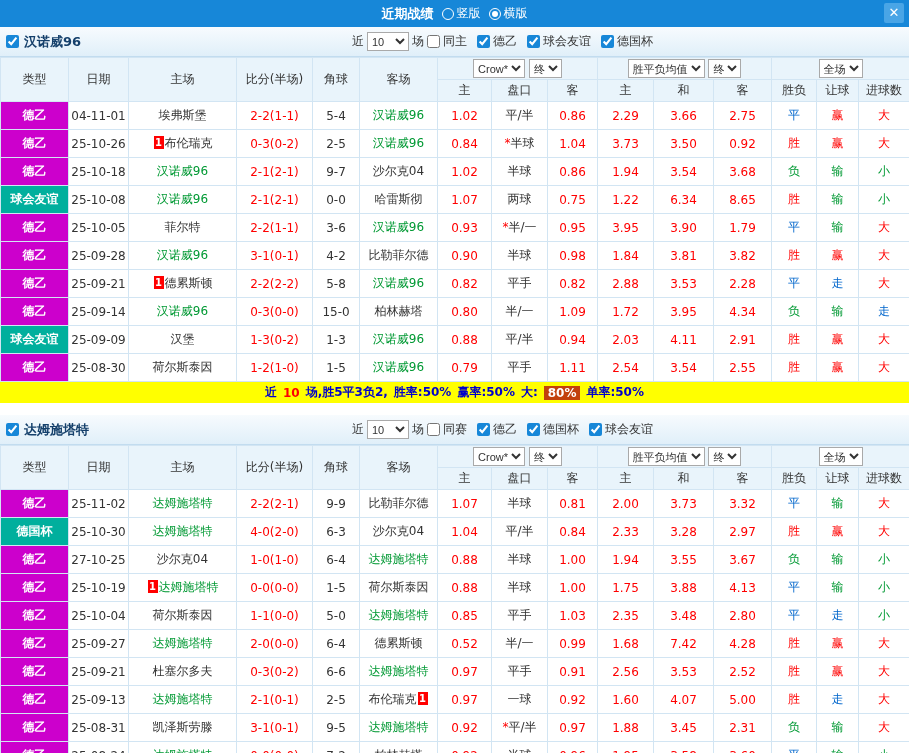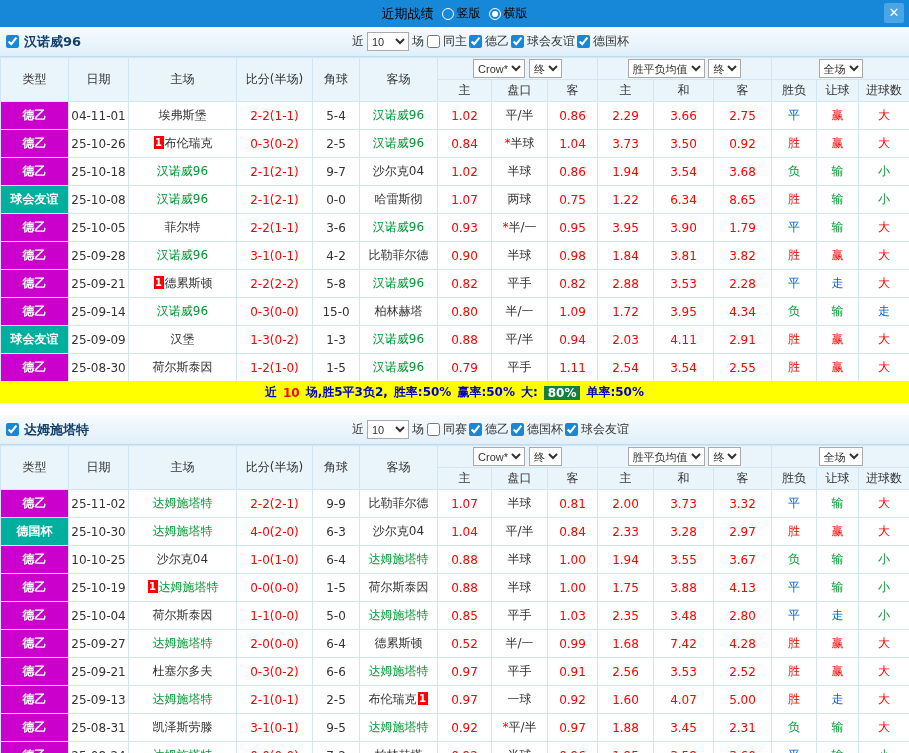--- a/index.html
+++ b/index.html
@@ -1,52 +1,52 @@
 <!DOCTYPE html>
 <html><head>
 <meta charset="utf-8">
 <style>
   html,body{margin:0;padding:0}
   body{width:909px;height:753px;overflow:hidden;background:#fff;color:#333;
        font-family:"DejaVu Sans","Liberation Sans",sans-serif;font-size:12px}
   
   .topbar{height:27px;background:#1787d8;position:relative;display:flex;align-items:center;justify-content:center;gap:8px}
-  .topbar-title{color:#000000;font-weight:normal;font-size:13px}
-  .radio-opt{display:flex;align-items:center;gap:3px;color:#000000;cursor:pointer}
+  .topbar-title{color:#ffffff;font-weight:bold;font-size:13px}
+  .radio-opt{display:flex;align-items:center;gap:3px;color:#ffffff;cursor:pointer}
   .radio{width:10px;height:10px;border:1px solid #fff;border-radius:50%;position:relative;display:inline-block}
   .radio.checked::after{content:"";position:absolute;left:2px;top:2px;right:2px;bottom:2px;border-radius:50%;background:#fff}
   .close-btn{position:absolute;right:5px;top:3px;width:20px;height:20px;background:#49a5e6;color:#fff;
              font-size:13px;font-weight:bold;text-align:center;line-height:20px;border-radius:2px;cursor:pointer}
   
   .team-bar{height:29px;display:flex;align-items:center;background:linear-gradient(#f7fbfe,#e0eff9);
             border-bottom:1px solid #c2dcef;position:relative;padding-left:6px}
   .team-check{display:flex;align-items:center;gap:3px;cursor:pointer}
   .team-name{font-weight:bold;font-size:13px;color:#15406b}
   .filters{position:absolute;left:352px;display:flex;align-items:center;gap:3px}
-  .filter-checks{display:flex;align-items:center;gap:2px}
+  .filter-checks{display:flex;align-items:center;gap:10px}
   .chk{display:flex;align-items:center;cursor:pointer;gap:1px}
   input[type=checkbox]{width:13px;height:13px;margin:0 2px 0 0;accent-color:#1787d8}
   .sel{font-size:11px;height:19px;border:1px solid #a9a9a9;background:#fff;color:#333}
   
   table{width:909px;border-collapse:collapse;table-layout:fixed}
   th,td{border:1px solid #d2e5f3;text-align:center;padding:0;white-space:nowrap;overflow:hidden}
   thead th{background:#e9f4fb;font-weight:normal;height:21px;color:#333;font-size:12px}
   tbody td{height:27px;font-size:12px;background:#fff}
   .type-badge{color:#fff;font-weight:bold}
   .c-red{color:#ff0000}
   .c-green{color:#009933}
   .c-blue{color:#0066cc}
   .card{display:inline-block;background:#ff0000;color:#fff;font-size:10px;line-height:13px;width:10px;height:13px;
         vertical-align:1px;font-weight:bold;margin:0 1px}
   .team-cell{cursor:pointer}
   
   .summary{height:21px;background:#ffff00;display:flex;align-items:center;justify-content:center;gap:6px;font-size:12px;font-weight:bold}
   .sum-blue{color:#0000cc}
   .sum-red{color:#ff0000}
-  .sum-highlight{background:#15803d;color:#fff;padding:0 4px}
+  .sum-highlight{background:#c2410c;color:#fff;padding:0 4px}
   .team-section.second{margin-top:12px}
 </style>
 </head>
 <body>
 
 <div class="topbar">
   <span class="topbar-title">近期战绩</span>
   <label class="radio-opt">
     <span class="radio"></span>
     <span>竖版</span>
@@ -433,21 +433,21 @@
           <td class="c-red">0.84</td>
           <td class="c-red">2.33</td>
           <td class="c-red">3.28</td>
           <td class="c-red">2.97</td>
           <td class="c-red">胜</td>
           <td class="c-red">赢</td>
           <td class="c-red">大</td>
         </tr>
         <tr>
           <td class="type-badge" style="background:#cc00cc">德乙</td>
-          <td class="">10-10-25</td>
+          <td class="">27-10-25</td>
           <td class="team-cell"><span class="">沙尔克04</span></td>
           <td class="c-red">1-0(1-0)</td>
           <td class="">6-4</td>
           <td class="team-cell"><span class="c-green">达姆施塔特</span></td>
           <td class="c-red">0.88</td>
           <td class="">半球</td>
           <td class="c-red">1.00</td>
           <td class="c-red">1.94</td>
           <td class="c-red">3.55</td>
           <td class="c-red">3.67</td>

